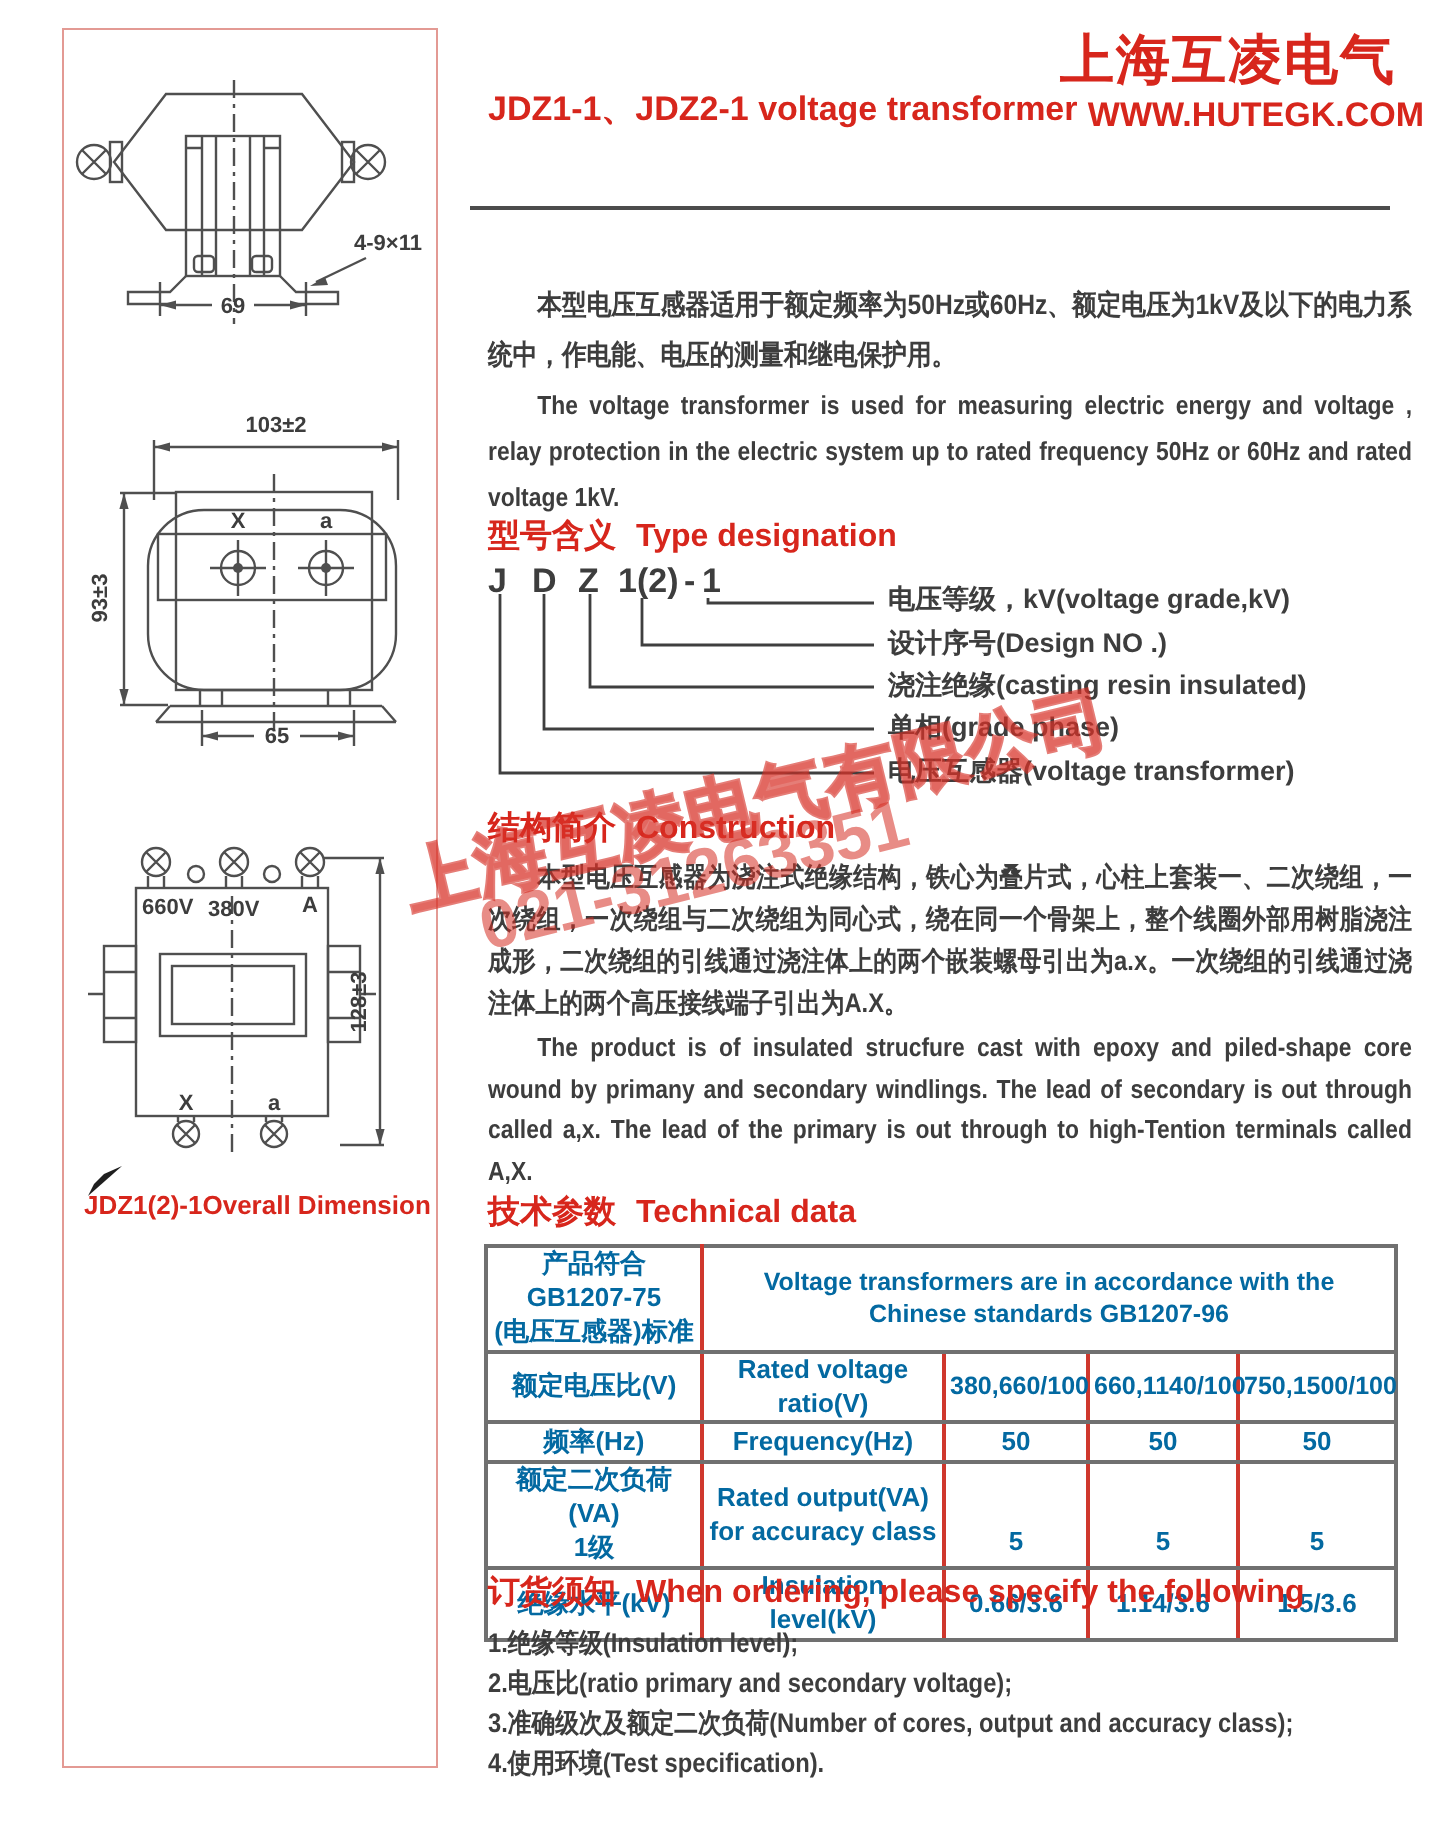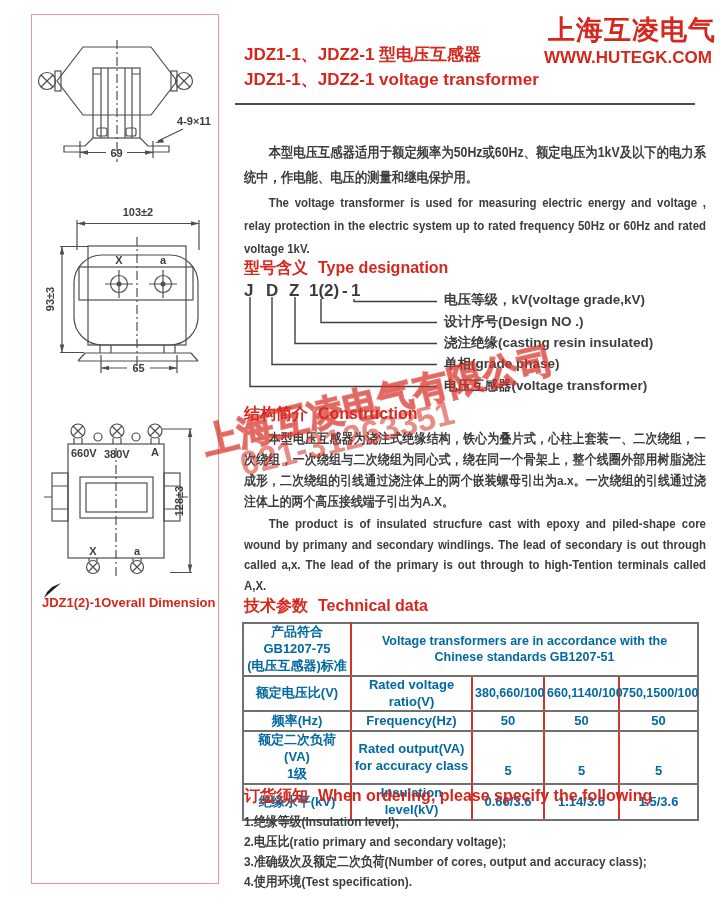--- a/index.html
+++ b/index.html
@@ -4,21 +4,21 @@
 <style>
   html,body{margin:0;padding:0;background:#ffffff;}
   .page{position:relative;width:720px;height:911px;background:#fff;overflow:hidden;
         font-family:"Liberation Sans",sans-serif;color:#3d3d3d;}
   
   .frame{position:absolute;left:31px;top:14px;width:186px;height:868px;
          border:1px solid #e39a94;background:#fff;}
   .overlay{position:absolute;left:0;top:0;width:720px;height:911px;pointer-events:none;}
   .overlay text{font-family:"Liberation Sans",sans-serif;font-weight:bold;fill:#3d3d3d;font-size:11px;}
   
-  .brand{position:absolute;top:12px;right:4px;color:#d7261c;font-size:27px;font-weight:bold;
+  .brand{position:absolute;top:12px;right:22px;color:#d7261c;font-size:27px;font-weight:bold;
          letter-spacing:1px;white-space:nowrap;}
   .site{position:absolute;top:48px;right:8px;color:#d7261c;font-size:17px;font-weight:bold;white-space:nowrap;}
   .title{position:absolute;left:244px;top:42px;color:#d7261c;font-size:17px;font-weight:bold;line-height:25px;}
   .rule{position:absolute;left:235px;top:103px;width:460px;border-top:2px solid #4c4c4c;}
   
   .h{position:absolute;left:244px;color:#d7261c;font-size:16px;font-weight:bold;white-space:nowrap;}
   .he{margin-left:10px;}
   
   .para{position:absolute;left:244px;width:525px;transform:scaleX(0.88);transform-origin:0 0;
         color:#3d3d3d;font-weight:bold;text-indent:28px;text-align:justify;}
@@ -58,21 +58,20 @@
 </head>
 <body>
 
 <div class="page">
 
   <div class="frame"></div>
 
   <div class="brand">上海互凌电气</div>
   <div class="site">WWW.HUTEGK.COM</div>
   <div class="title">
-    <div>JDZ1-1、JDZ2-1 型电压互感器</div>
     <div>JDZ1-1、JDZ2-1 voltage transformer</div>
   </div>
   <div class="rule"></div>
 
   <div class="para p-desc-zh">本型电压互感器适用于额定频率为50Hz或60Hz、额定电压为1kV及以下的电力系统中，作电能、电压的测量和继电保护用。</div>
   <div class="para p-desc-en">The voltage transformer is used for measuring electric energy and voltage , relay protection in the electric system up to rated frequency 50Hz or 60Hz and rated voltage 1kV.</div>
 
   <div class="h" style="top:258px">
     <span>型号含义</span><span class="he">Type designation</span>
   </div>
@@ -106,21 +105,21 @@
         <col style="width:79px">
       </colgroup>
     <tbody>
         <tr>
       <td>
         <div>产品符合GB1207-75</div>
         <div>(电压互感器)标准</div>
       </td>
       <td colspan="4" class="sm">
         <div>Voltage transformers are in accordance with the</div>
-        <div>Chinese standards GB1207-51</div>
+        <div>Chinese standards GB1207-96</div>
       </td>
     </tr>
     <tr>
       <td>额定电压比(V)</td>
       <td>Rated voltage ratio(V)</td>
       <td class="sm">380,660/100</td>
       <td class="sm">660,1140/100</td>
       <td class="sm">750,1500/100</td>
     </tr>
     <tr>

